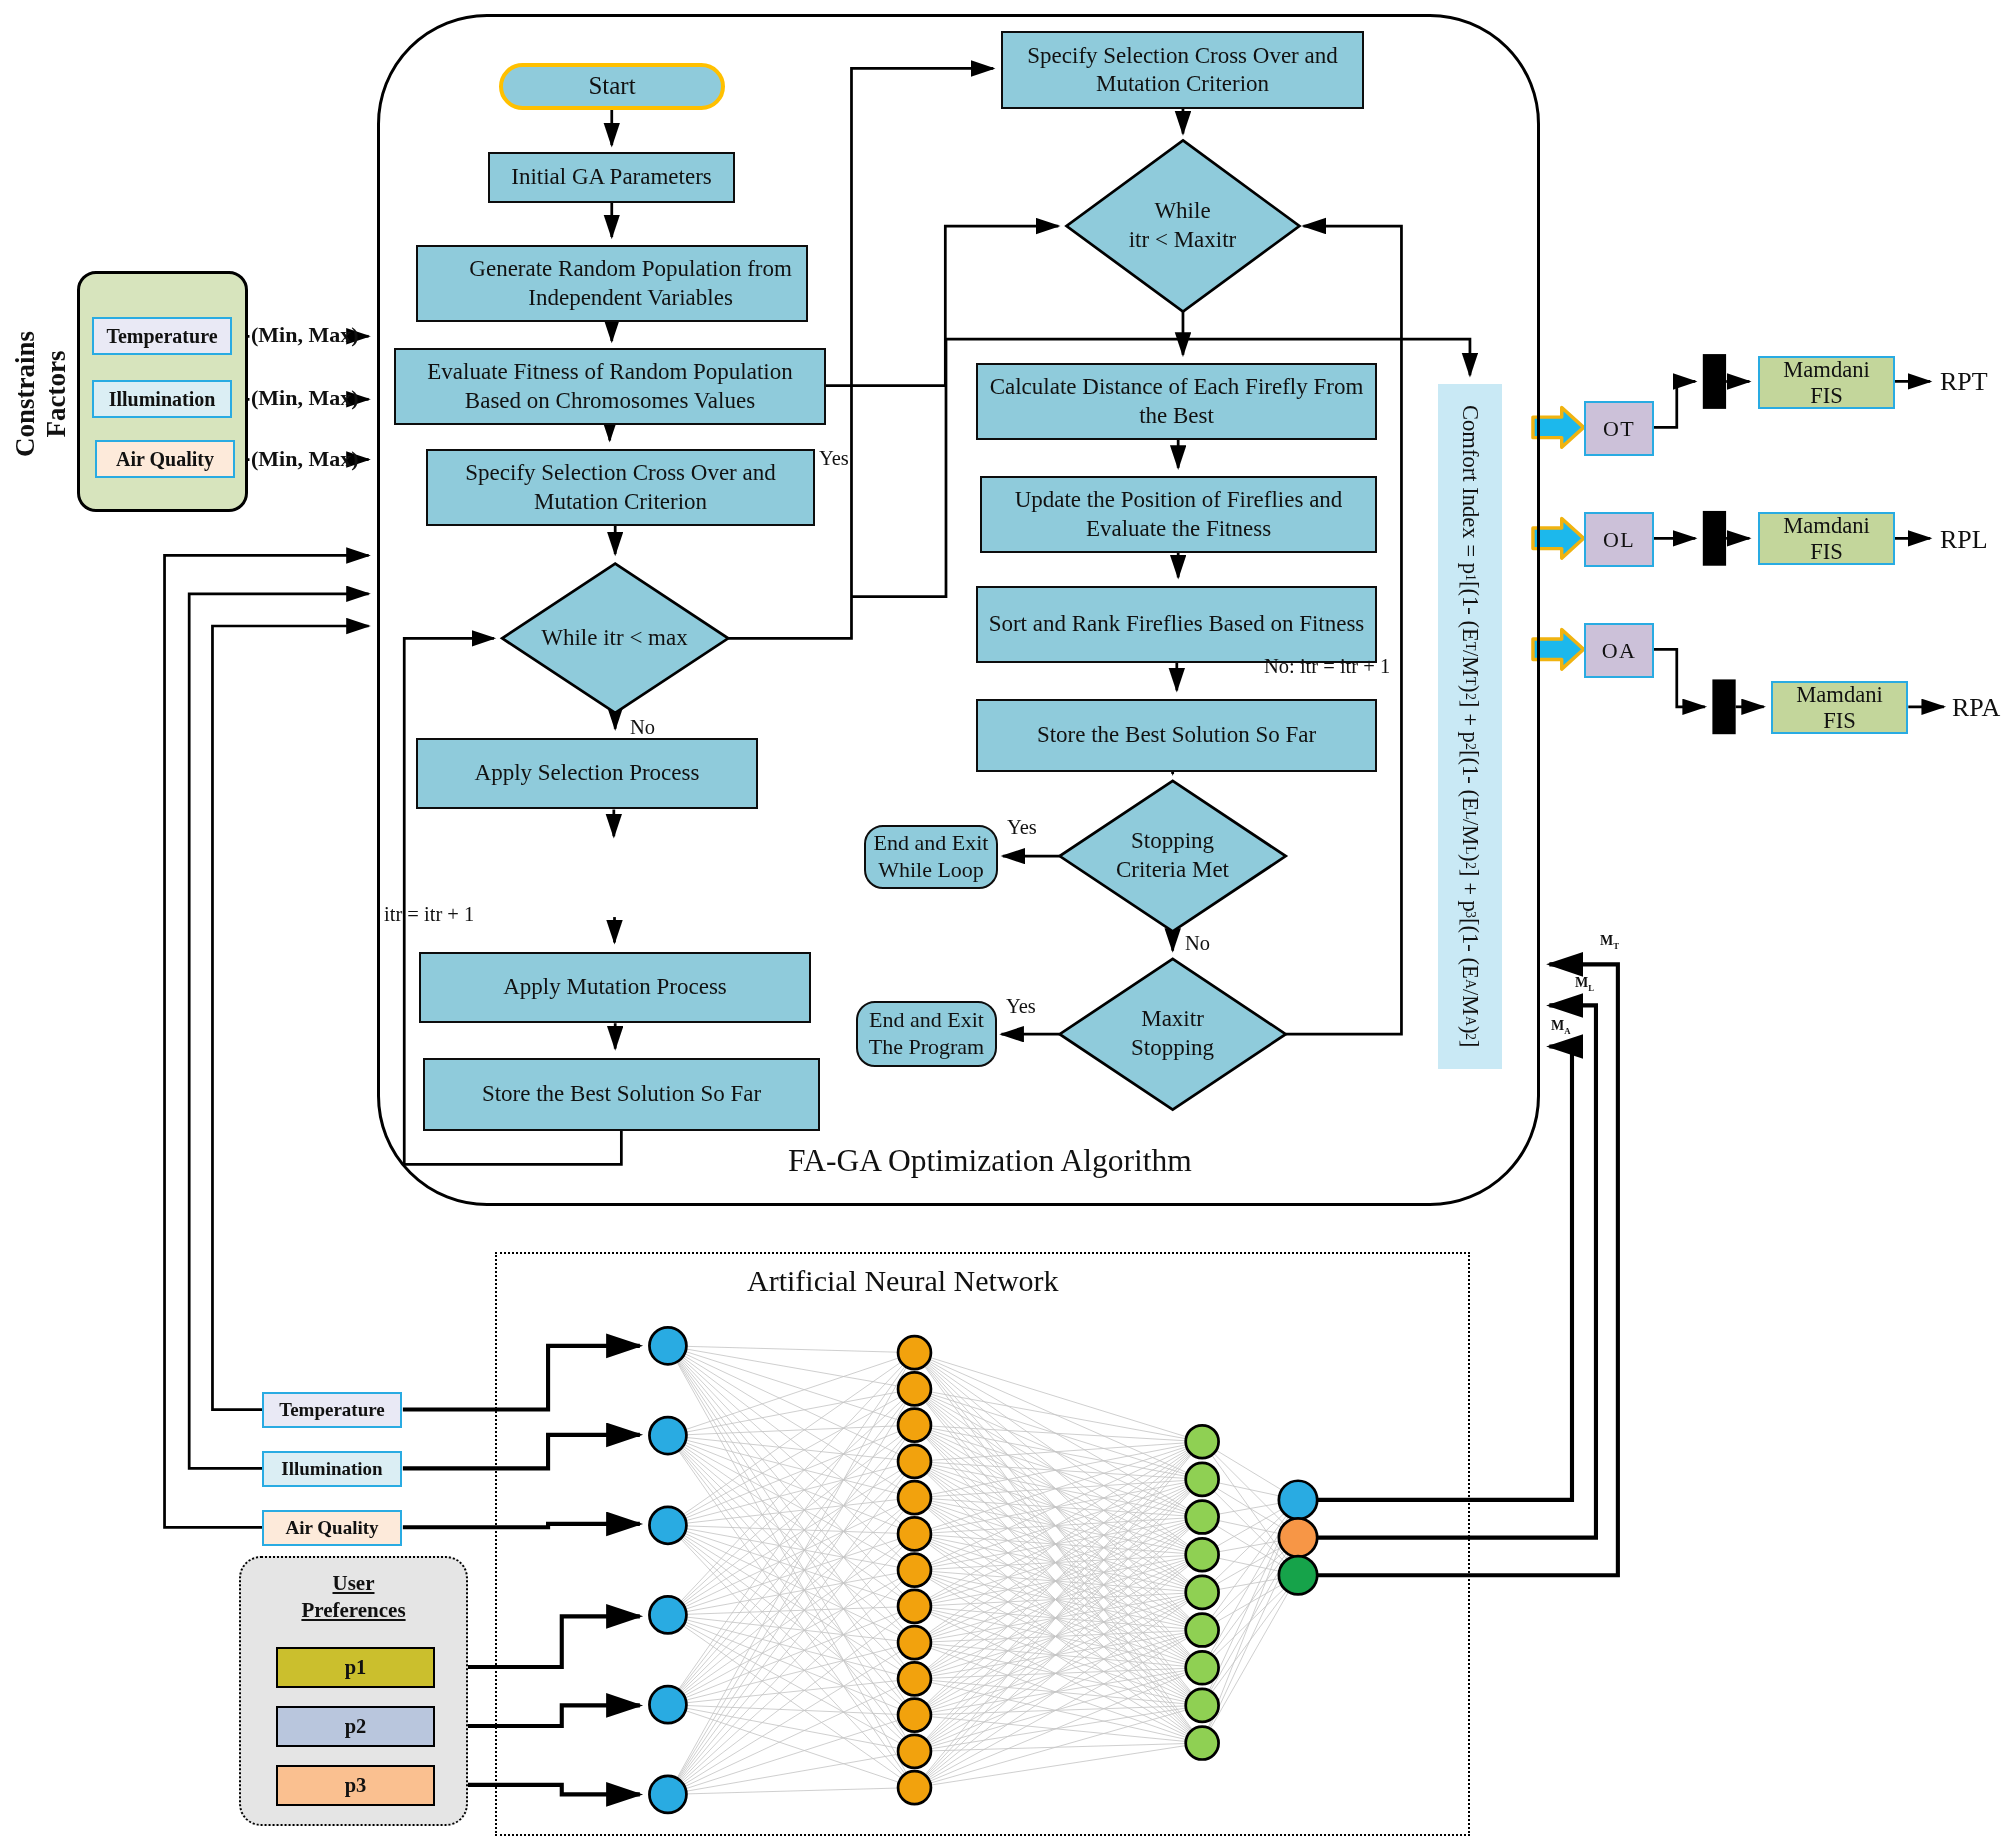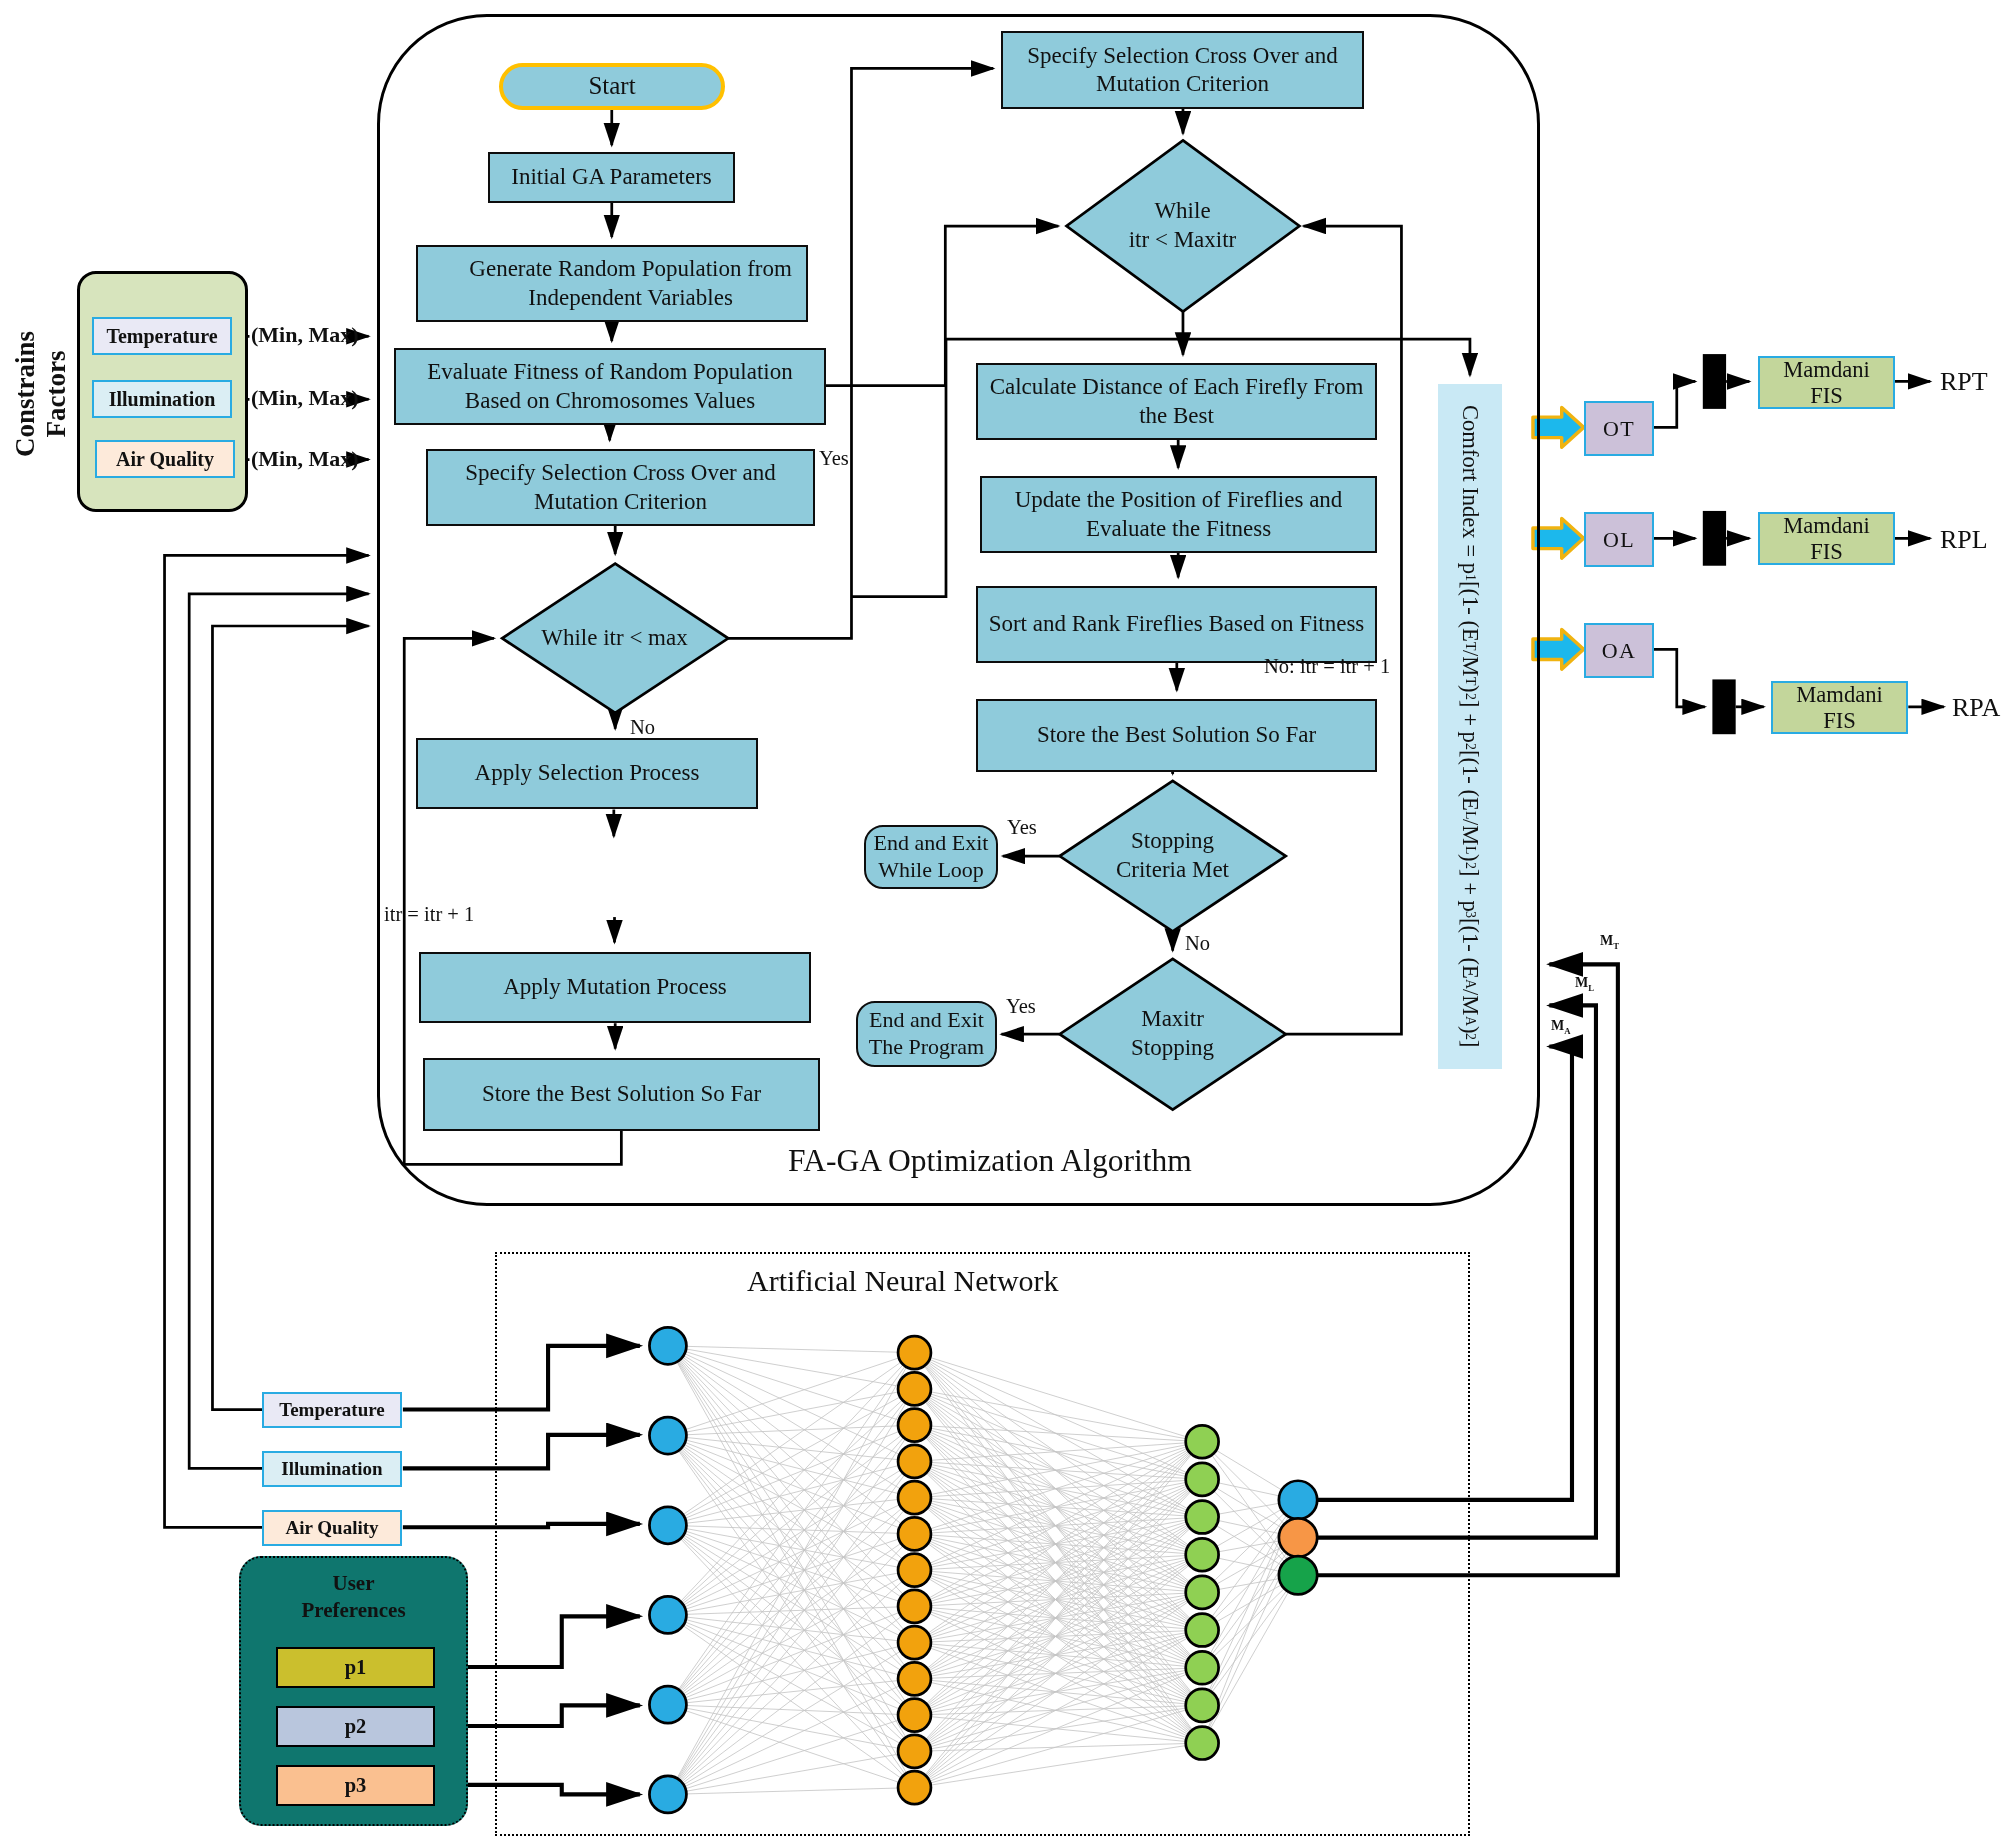--- a/index.html
+++ b/index.html
@@ -500,21 +500,21 @@
   <div class="mlbl" style="left:1575px;top:975px;"><span>M</span><span class="s-sub">L</span></div>
   <div class="mlbl" style="left:1551px;top:1018px;"><span>M</span><span class="s-sub">A</span></div>
 
   <div class="groupbox" style="left:495px;top:1252px;width:975px;height:584px;border:2.7px dotted #000;"></div>
   <div class="sectitle" style="left:747px;top:1264px;width:479px;font-size:30px;">Artificial Neural Network</div>
 
   <div class="sbox" style="left:262px;top:1392px;width:140px;height:36px;background:#E9E9F5;font-size:19px;">Temperature</div>
   <div class="sbox" style="left:262px;top:1451px;width:140px;height:36px;background:#DBEEF4;font-size:19px;">Illumination</div>
   <div class="sbox" style="left:262px;top:1510px;width:140px;height:36px;background:#FDEADA;font-size:19px;">Air Quality</div>
 
-  <div class="groupbox dotted" style="left:239px;top:1556px;width:229px;height:270px;background:#0f766e;">
+  <div class="groupbox dotted" style="left:239px;top:1556px;width:229px;height:270px;background:#e5e5e5;text-decoration:underline;">
     <div class="grouptitle" style="padding-top:12.3px;">
       <div>User</div>
       <div>Preferences</div>
     </div>
   </div>
   <div class="sbox" style="left:276px;top:1647px;width:159px;height:41px;background:#CBBF2D;border:2.7px solid #000;font-size:20.5px;">p1</div>
   <div class="sbox" style="left:276px;top:1706px;width:159px;height:41px;background:#B9C6DD;border:2.7px solid #000;font-size:20.5px;">p2</div>
   <div class="sbox" style="left:276px;top:1765px;width:159px;height:41px;background:#FAC090;border:2.7px solid #000;font-size:20.5px;">p3</div>
 
 </div>

